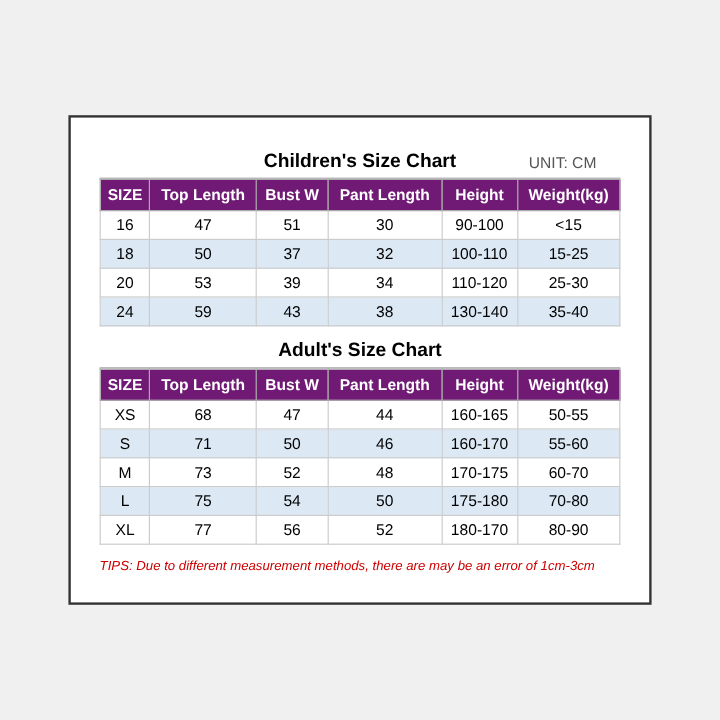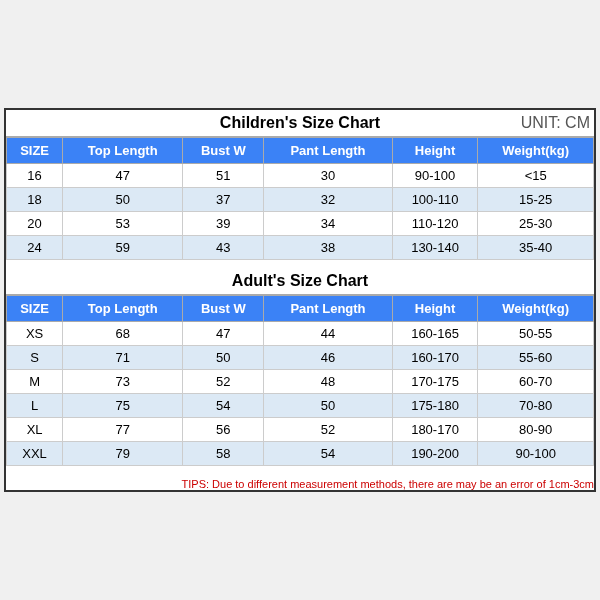--- a/index.html
+++ b/index.html
@@ -8,49 +8,49 @@
       display: flex;
       justify-content: center;
       align-items: center;
       width: 600px;
       height: 600px;
       font-family: Arial, sans-serif;
     }
     .chart-container {
       background: white;
       border: 2px solid #333;
-      width: 592px;
-      padding: 0;
+      width: 486px;
+      padding: 24px;
     }
     .section-title-row {
       display: flex;
       justify-content: center;
       align-items: center;
       position: relative;
       padding: 4px 0;
       border-bottom: 1px solid #aaa;
     }
     .section-title {
       font-size: 16px;
       font-weight: bold;
       text-align: center;
     }
     .unit-label {
       position: absolute;
-      right: 4px;
-      font-size: 16px;
+      right: 20px;
+      font-size: 13px;
       color: #555;
     }
     table {
       width: 100%;
       border-collapse: collapse;
       font-size: 13px;
     }
     th {
-      background-color: #3b82f6;
+      background-color: #701a75;
       color: white;
       font-weight: bold;
       text-align: center;
       padding: 5px 3px;
       border: 1px solid #aaa;
     }
     td {
       text-align: center;
       padding: 4px 3px;
       border: 1px solid #ccc;
@@ -61,24 +61,25 @@
     tr:nth-child(even) td {
       background-color: #dce9f5;
     }
     td:first-child {
       font-weight: normal;
     }
     .section-gap {
       height: 8px;
     }
     .tips {
-      text-align: right;
+      text-align: left;
       font-size: 11px;
       color: #cc0000;
       margin-top: 12px;
+      font-style: italic;
     }
   </style>
 </head>
 <body>
 
 <div class="chart-container">
 
   <div class="section-title-row">
     <span class="section-title">Children's Size Chart</span>
     <span class="unit-label">UNIT: CM</span>
@@ -182,25 +183,17 @@
           <td>70-80</td>
         </tr>
         <tr>
           <td>XL</td>
           <td>77</td>
           <td>56</td>
           <td>52</td>
           <td>180-170</td>
           <td>80-90</td>
         </tr>
-        <tr>
-          <td>XXL</td>
-          <td>79</td>
-          <td>58</td>
-          <td>54</td>
-          <td>190-200</td>
-          <td>90-100</td>
-        </tr>
       </tbody>
   </table>
 
   <div class="tips">TIPS: Due to different measurement methods, there are may be an error of 1cm-3cm</div>
 </div>
 
 </body></html>

